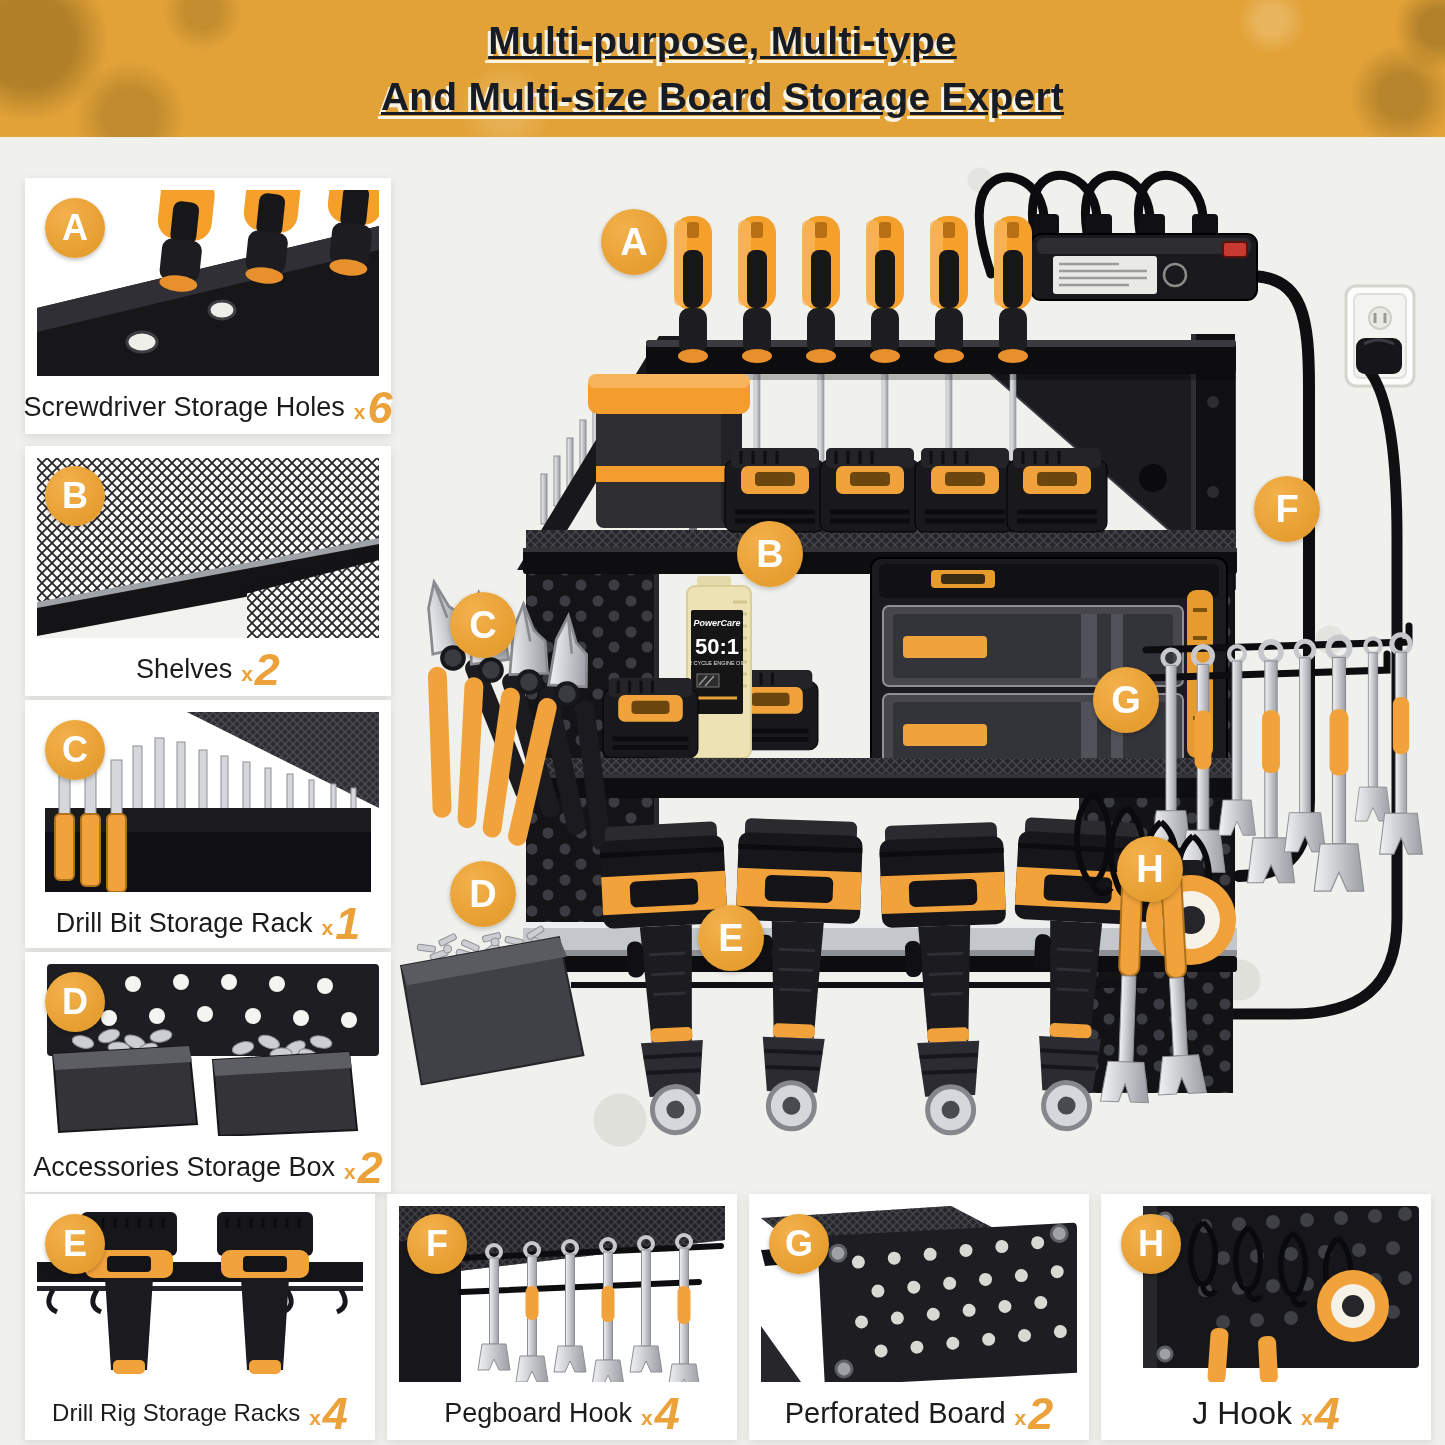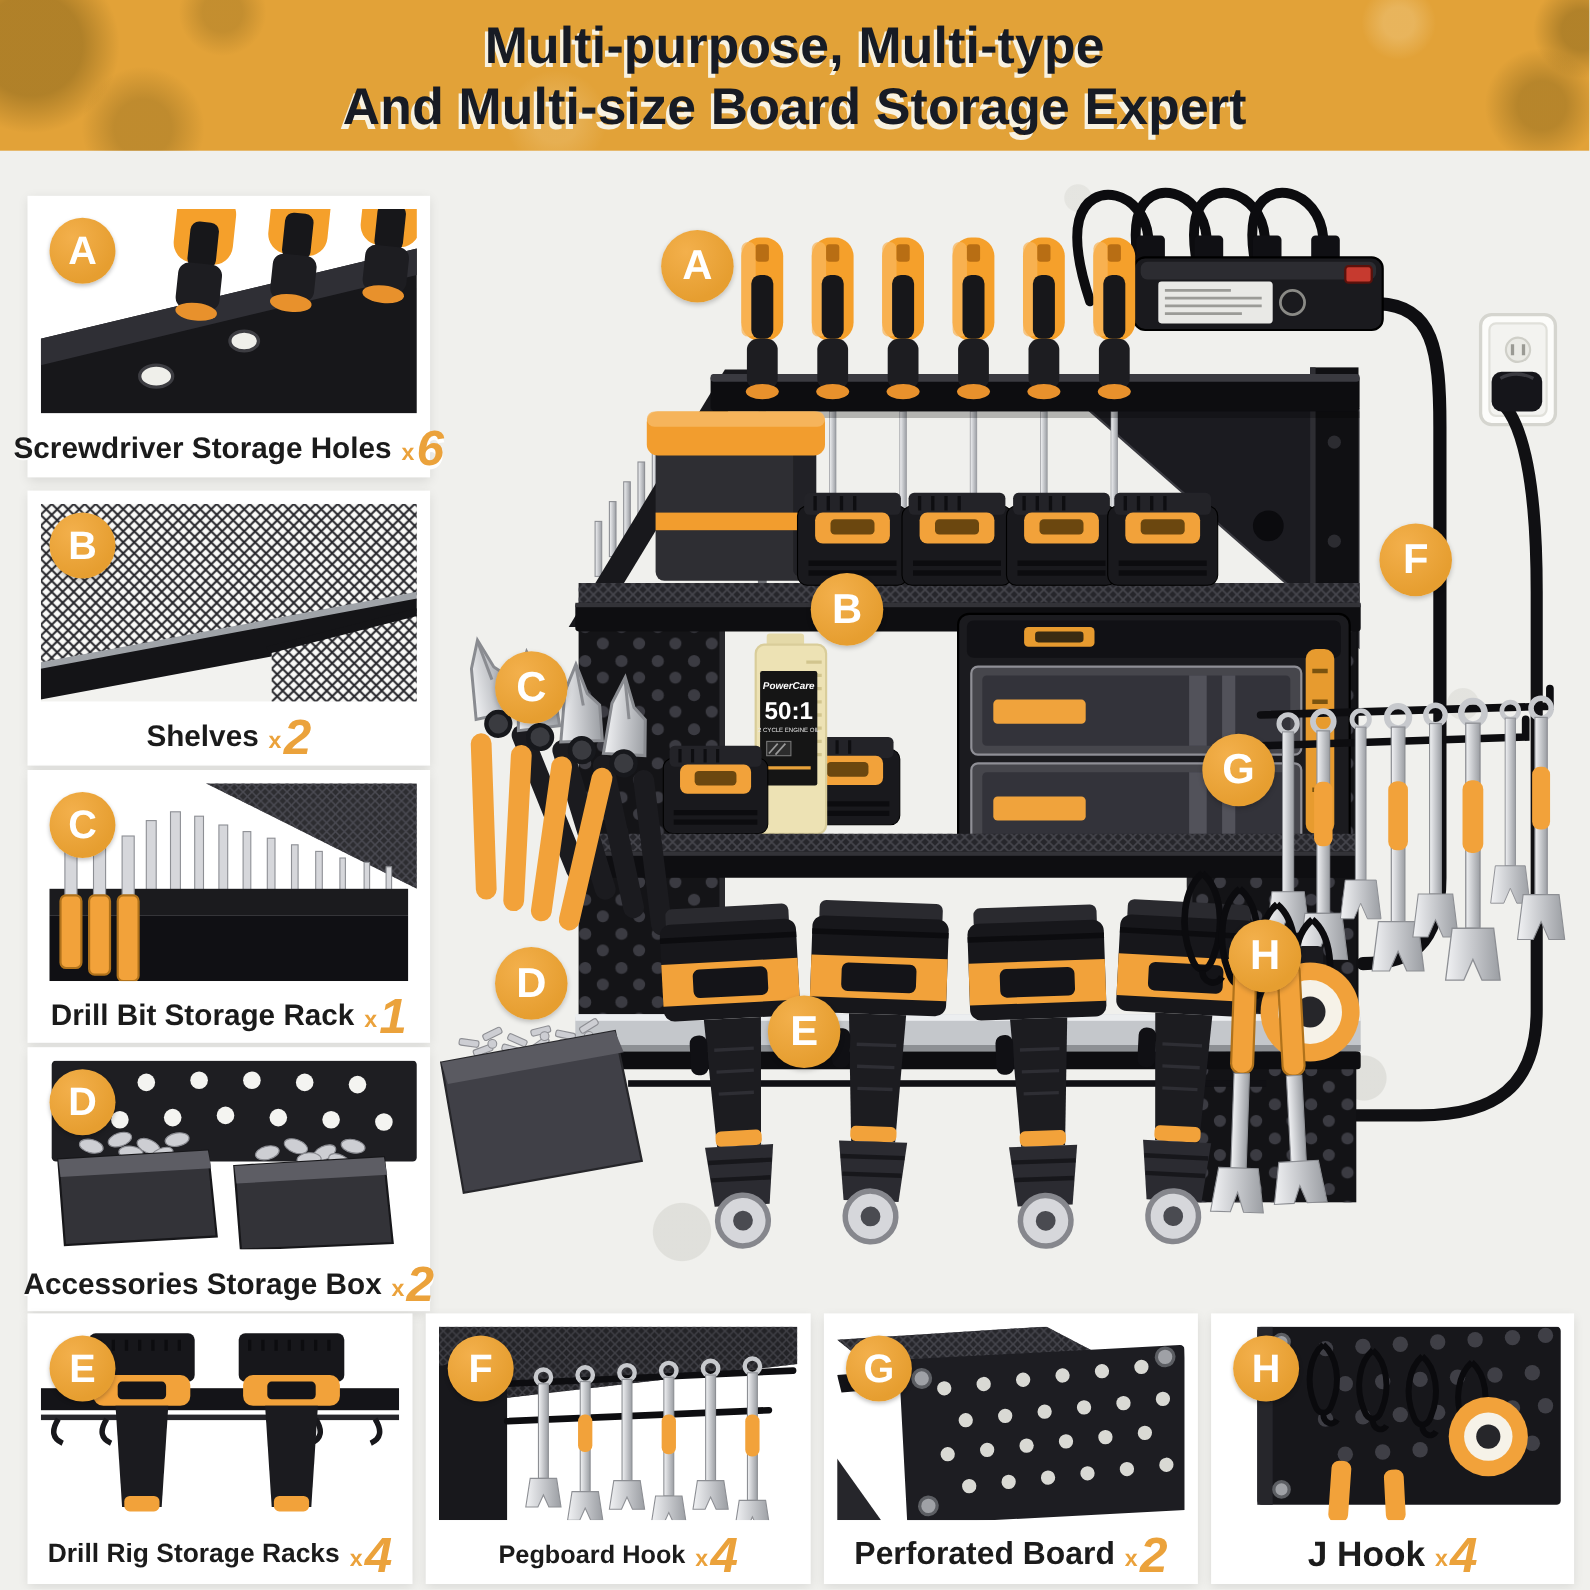--- a/index.html
+++ b/index.html
@@ -25,40 +25,40 @@
       radial-gradient(circle at 9% 85%, rgba(126,96,28,.35) 0 26px, transparent 56px),
       radial-gradient(circle at 14% 8%, rgba(126,96,28,.3) 0 18px, transparent 40px),
       radial-gradient(circle at 97% 70%, rgba(118,90,24,.4) 0 22px, transparent 52px),
       radial-gradient(circle at 99.5% 20%, rgba(118,90,24,.45) 0 18px, transparent 44px),
       radial-gradient(circle at 88% 15%, rgba(250,235,200,.25) 0 14px, transparent 34px),
       radial-gradient(circle at 35% 80%, rgba(250,235,200,.18) 0 20px, transparent 46px);
     text-align:center;
   }
   .banner .l1{padding-top:13px;}
   .banner .l1,.banner .l2{
-    font-size:47px;font-weight:800;letter-spacing:.2px;color:#171B24;
-    text-shadow:-3px 4px 0 rgba(250,248,240,.92);line-height:56px;
+    font-size:39px;font-weight:800;letter-spacing:.2px;color:#171B24;
+    text-shadow:-3px 4px 0 rgba(250,248,240,.92);line-height:56px;text-decoration:underline;
   }
   .card{
     position:absolute;background:#fff;box-shadow:0 3px 10px rgba(0,0,0,.10);
     padding:12px 12px 6px 12px;box-sizing:border-box;
   }
   .thumb{position:relative;overflow:hidden;background:#fff;}
   .thumb svg{display:block;}
   .badge{
     position:absolute;left:8px;top:8px;width:60px;height:60px;border-radius:50%;
     background:radial-gradient(circle at 35% 30%, #F3B04C, #E69E30 70%);
     color:#fff;font-weight:800;font-size:36px;line-height:60px;text-align:center;
     box-shadow:0 2px 4px rgba(0,0,0,.25);
   }
   .caption{
     height:62px;display:flex;align-items:center;justify-content:center;white-space:nowrap;
   }
   .cap-label{
-    font-size:27px;font-weight:700;color:#1B1B1B;
+    font-size:27px;font-weight:400;color:#1B1B1B;
     text-shadow:0 2px 0 rgba(255,255,255,.9);
   }
   .cap-x{
     font-size:21px;font-weight:800;color:#EBA23B;margin-left:9px;margin-top:10px;
     text-shadow:0 2px 0 rgba(255,255,255,.9);
   }
   .cap-count{
     font-size:45px;font-weight:800;font-style:italic;color:#EBA23B;margin-left:2px;
     text-shadow:0 3px 0 rgba(255,255,255,.95);line-height:1;
   }
@@ -651,21 +651,21 @@
             <circle r="7" fill="none" stroke="#C7C9CD" stroke-width="4"></circle>
             <rect x="-4.5" y="6" width="9" height="116" fill="url(#sgf)" stroke="#8D8F94"></rect>
             <rect x="-6.5" y="44" width="13" height="38" rx="6" fill="#F2A23A"></rect>
             <path d="M-12,122 L12,122 L16,148 L5,148 L0,137 L-5,148 L-16,148 Z" fill="url(#sgf)" stroke="#8D8F94"></path>
           </g>
       </g>
     </svg>
     <div class="badge"><span>F</span></div>
   </div>
   <div class="caption">
-    <span class="cap-label" style="font-size:23px">Pegboard Hook</span>
+    <span class="cap-label" style="font-size:27px">Pegboard Hook</span>
     <span class="cap-x">x</span>
     <span class="cap-count">4</span>
   </div>
 </section>
 
 <section class="card" style="left:749px;top:1194px;width:340px;height:246px">
   <div class="thumb" style="height:176px">
     <svg width="316" height="176" viewBox="0 0 316 176">
       <defs>
         <pattern id="pg" width="8" height="8" patternUnits="userSpaceOnUse">

